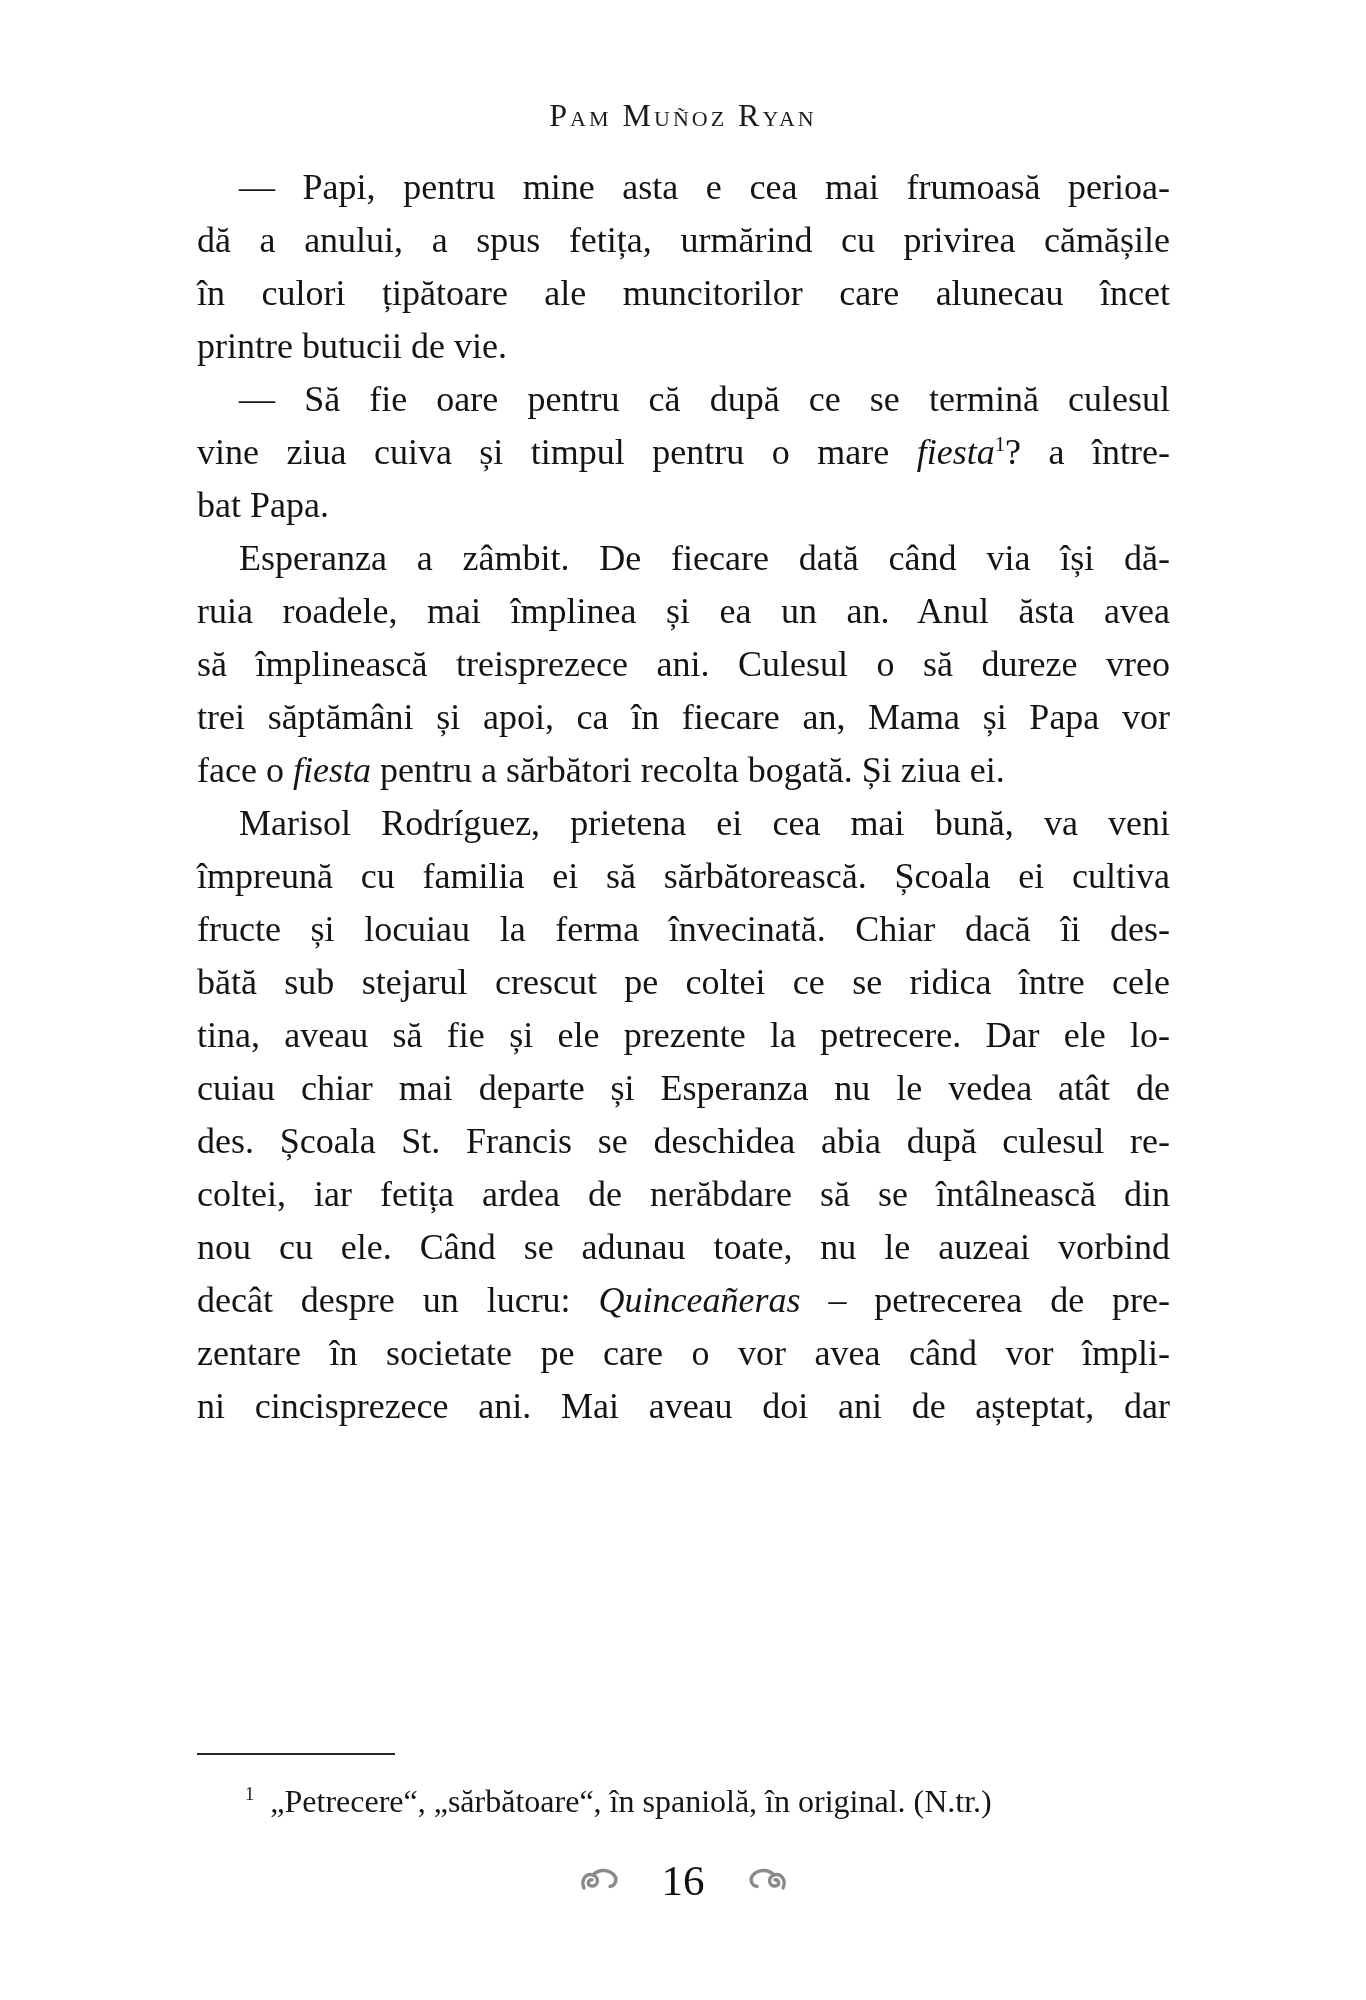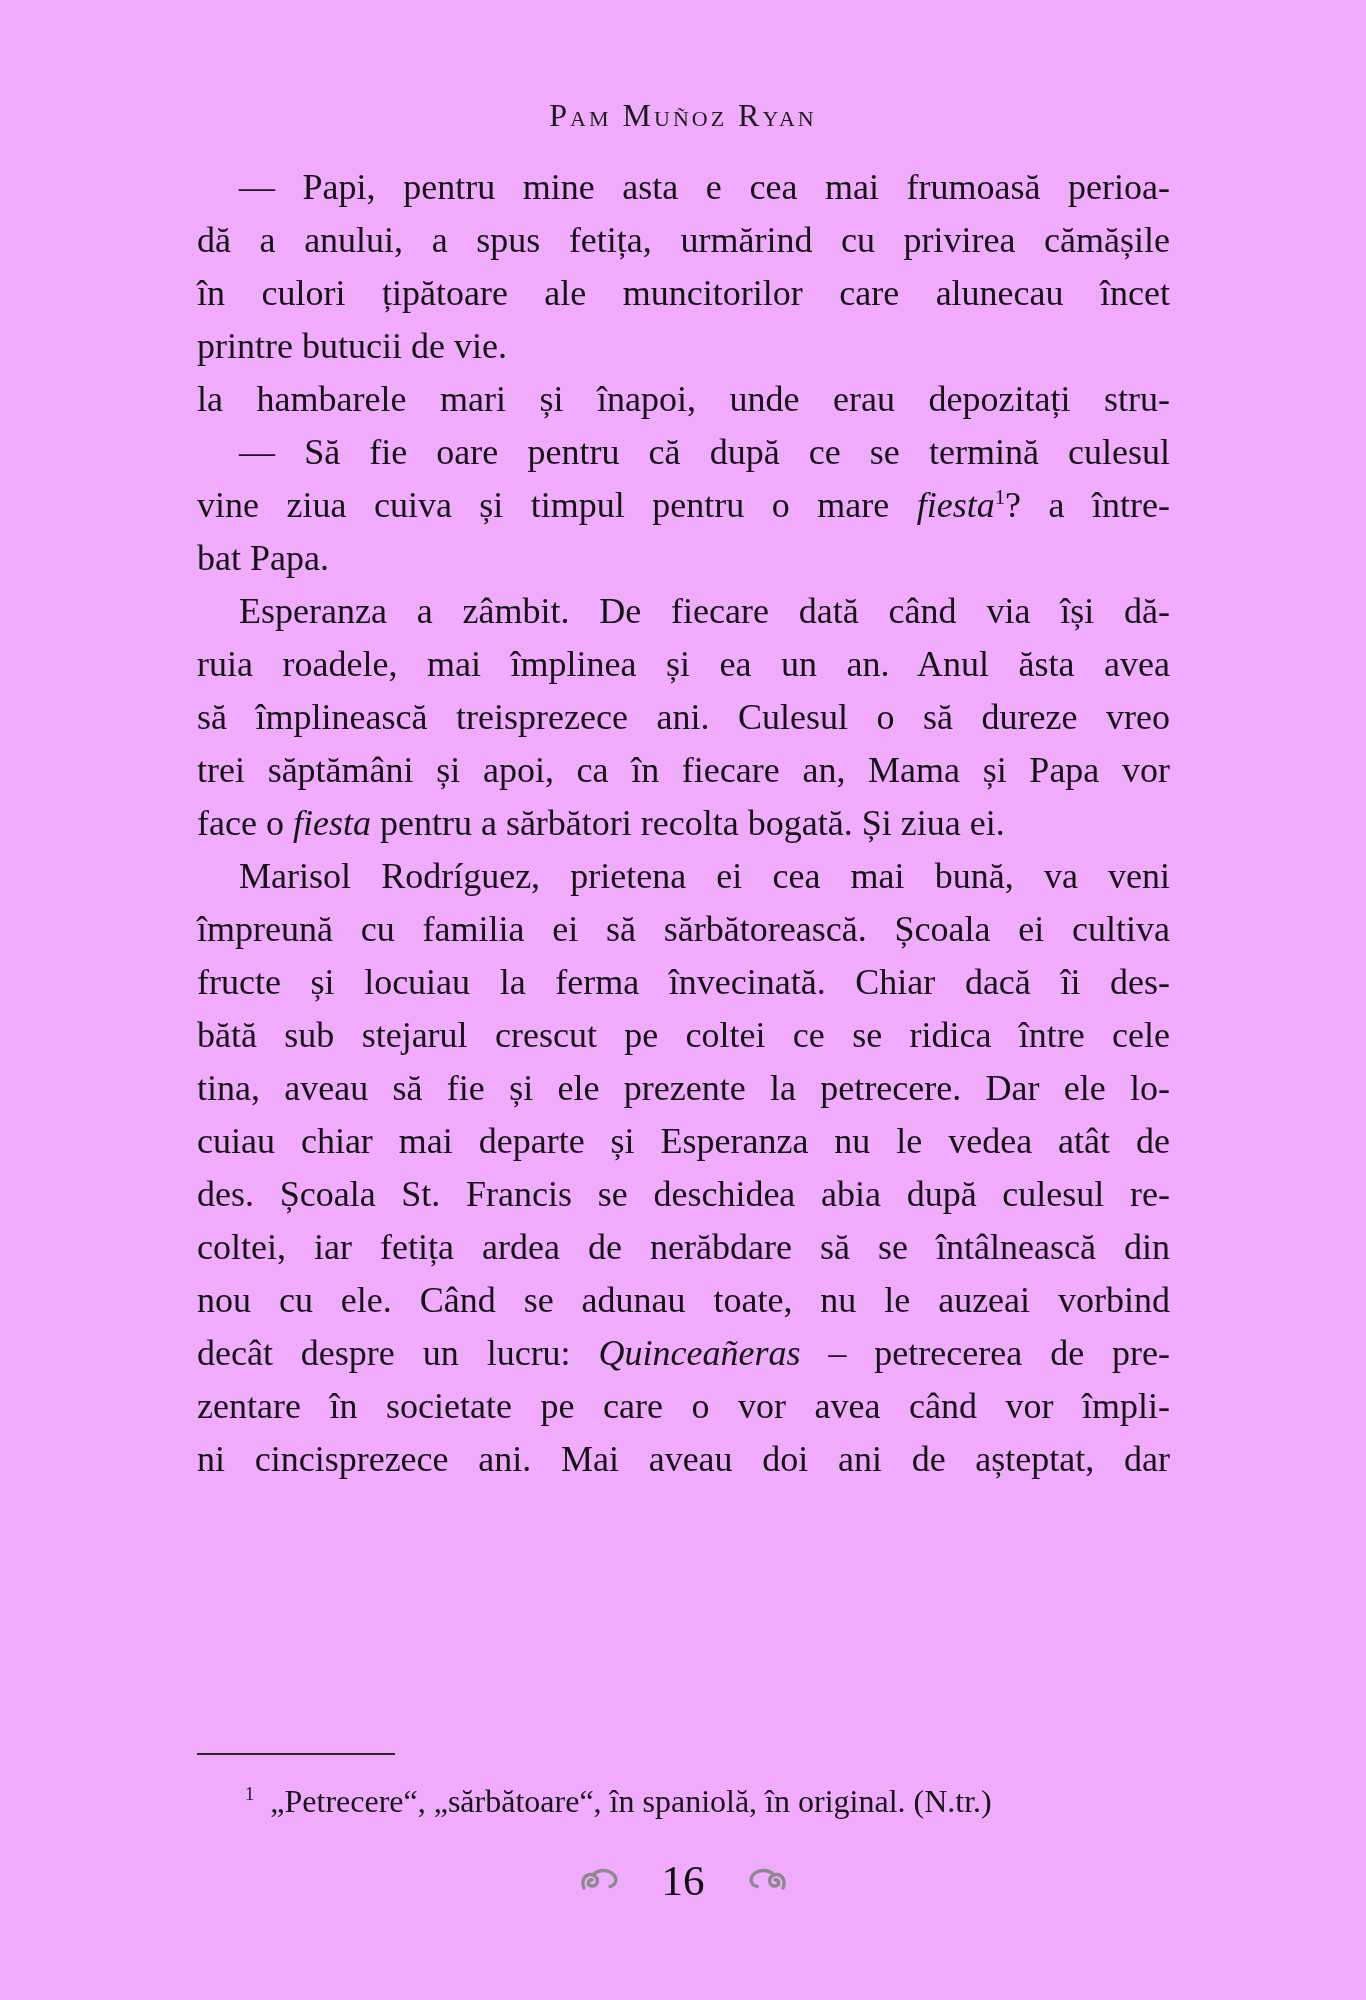--- a/index.html
+++ b/index.html
@@ -1,21 +1,21 @@
 <!DOCTYPE html>
 <html><head>
 <meta charset="utf-8">
 <style>
   html, body { margin: 0; padding: 0; background: #e9e9e9; }
   .page {
     position: relative;
     width: 1366px;
     height: 2000px;
     margin: 0 auto;
-    background: #f0abfc;
+    background: #ffffff;
     font-family: "Liberation Serif", "DejaVu Serif", serif;
     color: #141414;
     overflow: hidden;
   }
   .author {
     position: absolute;
     top: 97px;
     left: 0;
     width: 100%;
     text-align: center;
@@ -87,21 +87,20 @@
 
 <div class="page">
 
   <div class="author">Pam Muñoz Ryan</div>
 
   <div class="body" id="body-lines">
       <div class="line indent"><span>— Papi, pentru mine asta e cea mai frumoasă perioa-</span></div>
       <div class="line"><span>dă a anului, a spus fetița, urmărind cu privirea cămășile</span></div>
       <div class="line"><span>în culori țipătoare ale muncitorilor care alunecau încet</span></div>
       <div class="line end"><span>printre butucii de vie.</span></div>
-      <div class="line"><span>la hambarele mari și înapoi, unde erau depozitați stru-</span></div>
       <div class="line indent"><span>— Să fie oare pentru că după ce se termină culesul</span></div>
       <div class="line"><span>vine ziua cuiva și timpul pentru o mare </span><span class="it">fiesta</span><sup class="sup">1</sup><span>? a între-</span></div>
       <div class="line end"><span>bat Papa.</span></div>
       <div class="line indent"><span>Esperanza a zâmbit. De fiecare dată când via își dă-</span></div>
       <div class="line"><span>ruia roadele, mai împlinea și ea un an. Anul ăsta avea</span></div>
       <div class="line"><span>să împlinească treisprezece ani. Culesul o să dureze vreo</span></div>
       <div class="line"><span>trei săptămâni și apoi, ca în fiecare an, Mama și Papa vor</span></div>
       <div class="line end"><span>face o </span><span class="it">fiesta</span><span> pentru a sărbători recolta bogată. Și ziua ei.</span></div>
       <div class="line indent"><span>Marisol Rodríguez, prietena ei cea mai bună, va veni</span></div>
       <div class="line"><span>împreună cu familia ei să sărbătorească. Școala ei cultiva</span></div>

